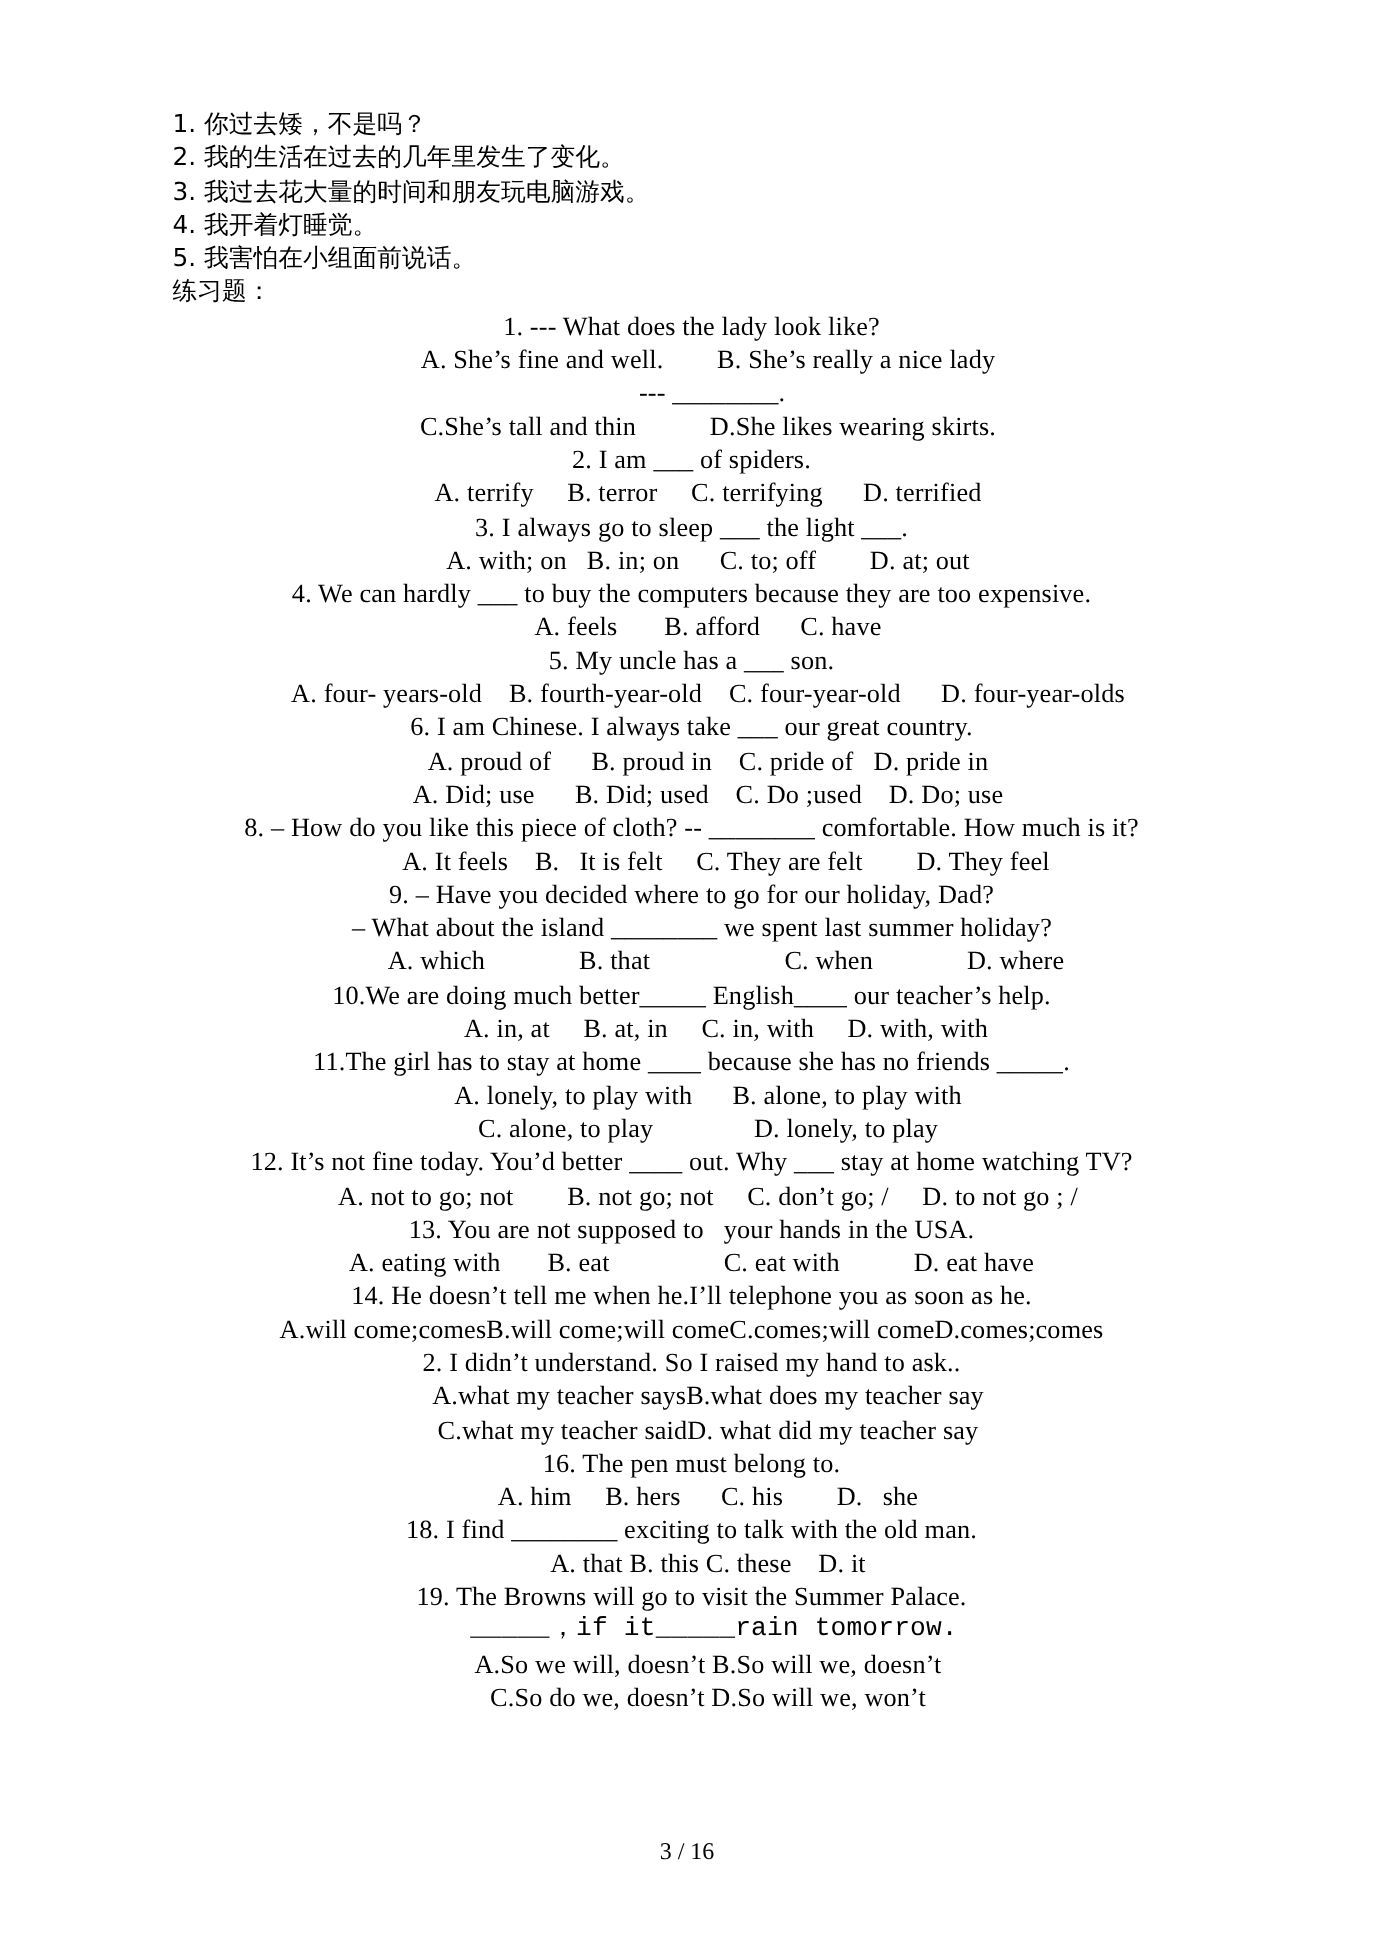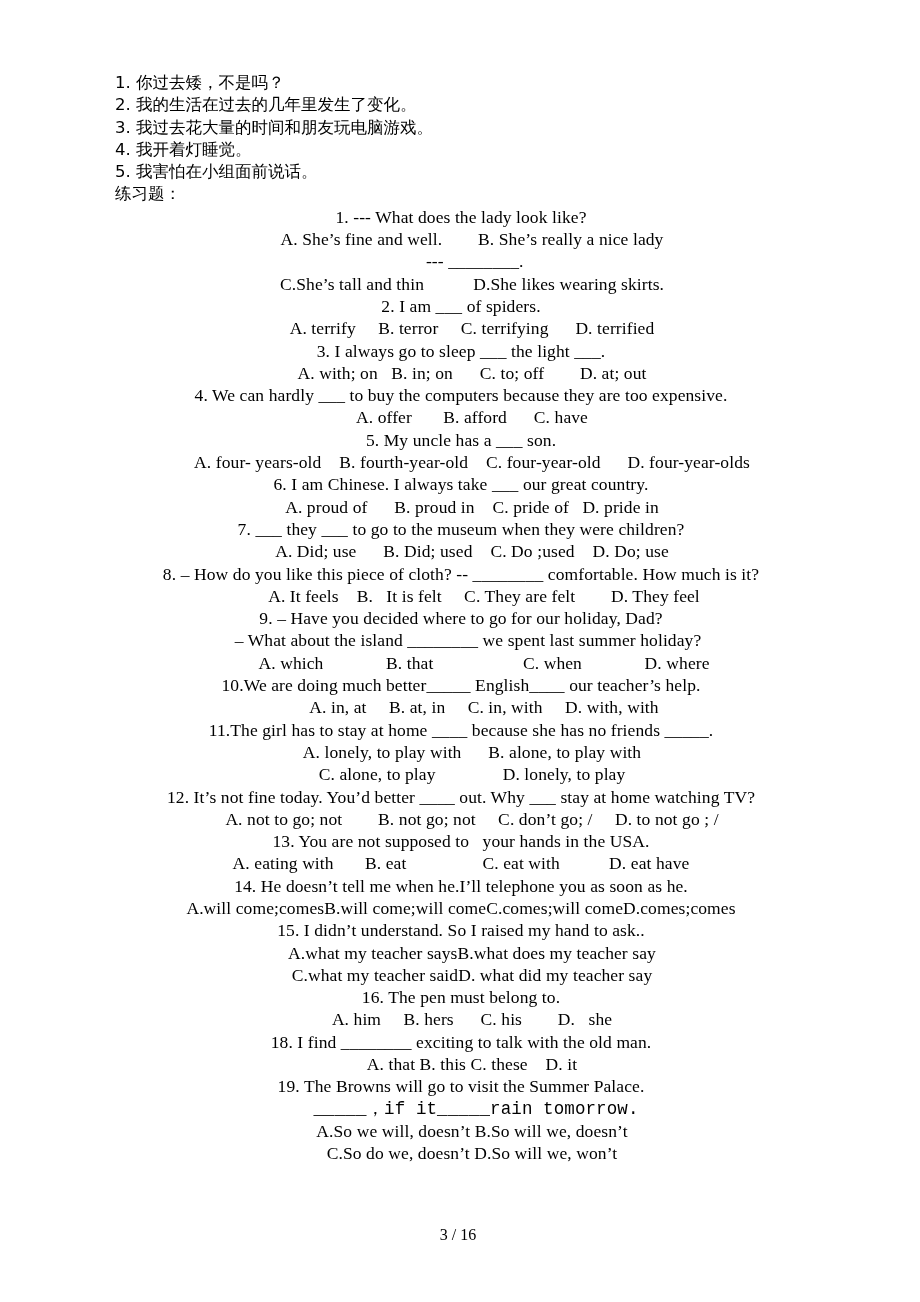--- a/index.html
+++ b/index.html
@@ -90,35 +90,34 @@
         <div class="line i2">A. terrify     B. terror     C. terrifying      D. terrified</div>
       </div>
 
       <div>
         <div class="line i0">3. I always go to sleep ___ the light ___.</div>
         <div class="line i2">A. with; on   B. in; on      C. to; off        D. at; out</div>
       </div>
 
       <div>
         <div class="line i0">4. We can hardly ___ to buy the computers because they are too expensive.</div>
-        <div class="line i2">A. offer       B. afford      C. have</div>
+        <div class="line i2">A. feels       B. afford      C. have</div>
       </div>
 
       <div>
         <div class="line i0">5. My uncle has a ___ son.</div>
         <div class="line i2">A. four- years-old    B. fourth-year-old    C. four-year-old      D. four-year-olds</div>
       </div>
 
       <div>
         <div class="line i0">6. I am Chinese. I always take ___ our great country.</div>
         <div class="line i2">A. proud of      B. proud in    C. pride of   D. pride in</div>
       </div>
 
       <div>
-        <div class="line i0">7. ___ they ___ to go to the museum when they were children?</div>
         <div class="line i2">A. Did; use      B. Did; used    C. Do ;used    D. Do; use</div>
       </div>
 
       <div>
         <div class="line i0">8. – How do you like this piece of cloth? -- ________ comfortable. How much is it?</div>
         <div class="line i4">A. It feels    B.   It is felt     C. They are felt        D. They feel</div>
       </div>
 
       <div>
         <div class="line i0">9. – Have you decided where to go for our holiday, Dad?</div>
@@ -146,21 +145,21 @@
         <div class="line i0">13. You are not supposed to   your hands in the USA.</div>
         <div class="line i0">A. eating with       B. eat                 C. eat with           D. eat have</div>
       </div>
 
       <div>
         <div class="line i0">14. He doesn’t tell me when he.I’ll telephone you as soon as he.</div>
         <div class="line i0">A.will come;comesB.will come;will comeC.comes;will comeD.comes;comes</div>
       </div>
 
       <div>
-        <div class="line i0">15. I didn’t understand. So I raised my hand to ask..</div>
+        <div class="line i0">2. I didn’t understand. So I raised my hand to ask..</div>
         <div class="line i2">A.what my teacher saysB.what does my teacher say</div>
         <div class="line i2">C.what my teacher saidD. what did my teacher say</div>
       </div>
 
       <div>
         <div class="line i0">16. The pen must belong to.</div>
         <div class="line i2">A. him     B. hers      C. his        D.   she</div>
       </div>
 
 

